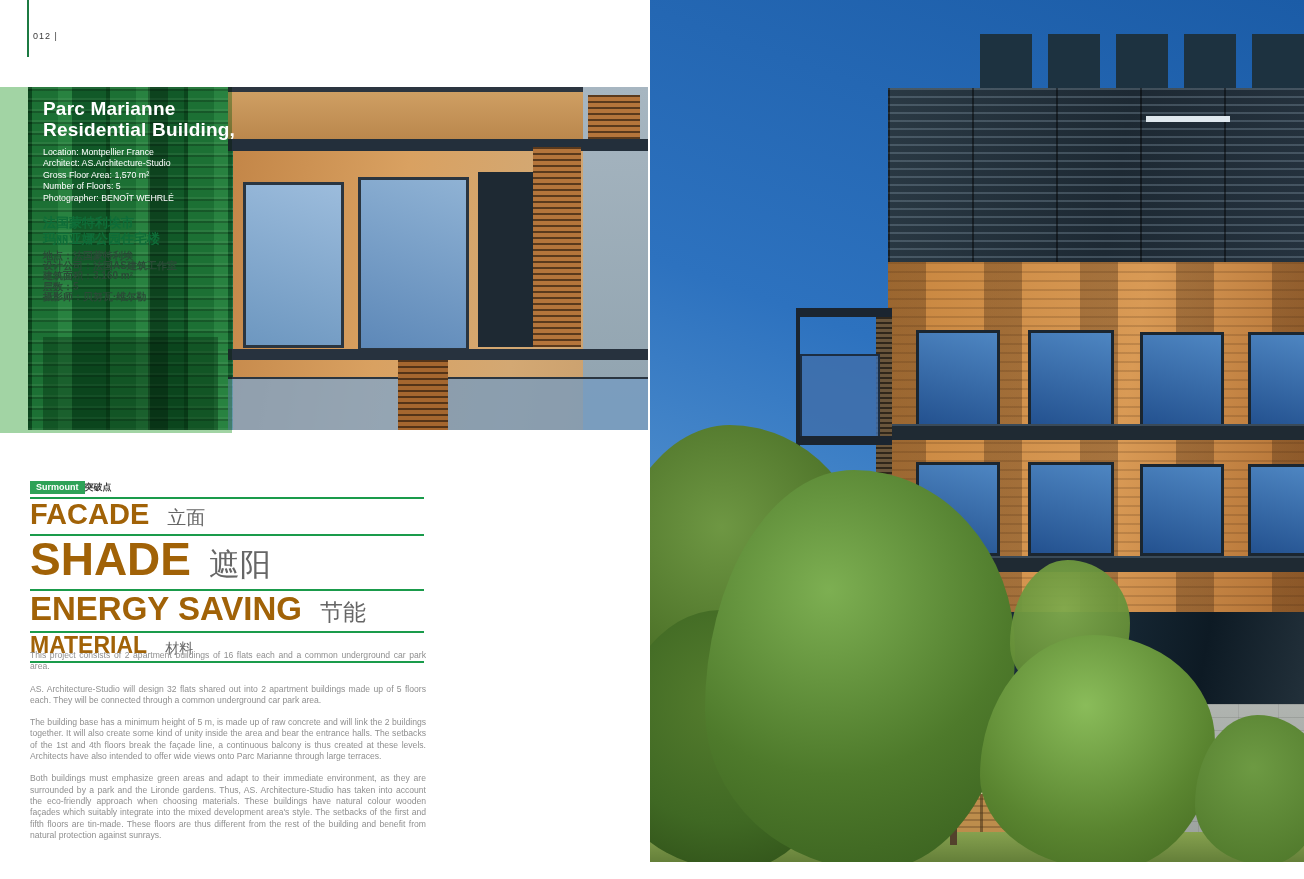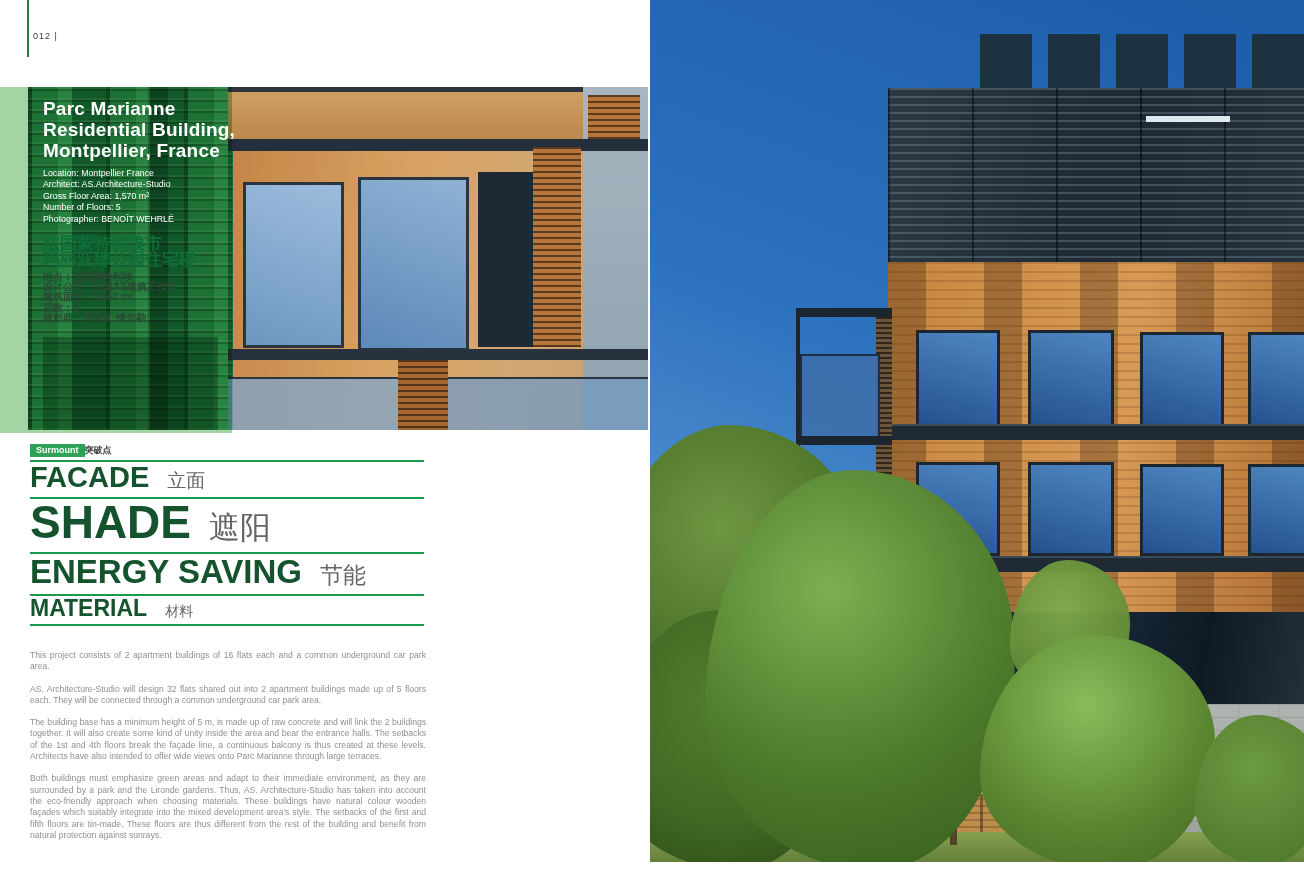--- a/index.html
+++ b/index.html
@@ -34,30 +34,30 @@
   .lp-bal1{position:absolute;left:200px;top:290px;width:170px;height:53px;background:rgba(125,165,205,0.75);border-top:2px solid #2a3540;}
   .lp-bal2{position:absolute;left:420px;top:290px;width:200px;height:53px;background:rgba(115,155,195,0.75);border-top:2px solid #2a3540;}
   .lp-slatcol{position:absolute;left:370px;top:273px;width:50px;height:70px;background:#a5672f;
     background-image:repeating-linear-gradient(180deg,rgba(30,18,8,0.6) 0 2px,rgba(0,0,0,0) 2px 6px);}
   
   .overlay{position:absolute;left:0;top:87px;width:232px;height:346px;background:#a2d4a4;mix-blend-mode:multiply;}
   
   .titleblock{position:absolute;left:43px;top:98px;width:262px;z-index:5;}
   .title-en{font-size:19px;line-height:21px;font-weight:bold;color:#ffffff;letter-spacing:0.2px;}
   .details-en{margin-top:7px;font-size:8.8px;line-height:11.4px;color:#ffffff;}
-  .title-cn{margin-top:11px;font-size:17px;line-height:16px;font-weight:bold;color:#0e6d38;}
+  .title-cn{margin-top:11px;font-size:13px;line-height:16px;font-weight:bold;color:#0e6d38;}
   .details-cn{margin-top:4px;font-size:10px;line-height:10.2px;color:#2a4a36;font-weight:bold;}
   
-  .section{position:absolute;left:30px;top:444px;width:394px;}
+  .section{position:absolute;left:30px;top:481px;width:394px;}
   .badge-row{display:flex;align-items:center;height:13px;}
   .badge{background:#2ea257;color:#ffffff;font-size:9px;font-weight:bold;padding:1px 6px 2px 6px;}
   .badge-cn{font-size:9px;font-weight:bold;color:#3c3c3c;}
   .rule{border:none;border-top:2px solid #1a9b4b;margin:3px 0 0 0;}
   .kw{display:flex;align-items:baseline;}
-  .kw-en{font-weight:bold;color:#14532d;letter-spacing:0px;}
+  .kw-en{font-weight:bold;color:#a16207;letter-spacing:0px;}
   .kw-cn{color:#666666;margin-left:18px;}
   .kw0 .kw-en{font-size:29px;line-height:31px;} .kw0 .kw-cn{font-size:19px;}
   .kw1 .kw-en{font-size:46px;line-height:47px;} .kw1 .kw-cn{font-size:31px;}
   .kw2 .kw-en{font-size:33px;line-height:35px;} .kw2 .kw-cn{font-size:23px;}
   .kw3 .kw-en{font-size:23px;line-height:25px;} .kw3 .kw-cn{font-size:14px;}
   
   .article{position:absolute;left:30px;top:650px;width:396px;}
   .article p{margin:0 0 11px 0;font-size:8.6px;line-height:11.3px;color:#8f8f8f;text-align:justify;}
   
   .rphoto{position:absolute;left:650px;top:0;width:654px;height:862px;overflow:hidden;
@@ -135,21 +135,20 @@
       <div class="lp-bal2"></div>
       <div class="lp-slatcol"></div>
     </div>
 
     <div class="overlay"></div>
 
     <div class="titleblock">
       <div class="title-en">
         <div>Parc Marianne</div>
         <div>Residential Building,</div>
-        <div>Montpellier, France</div>
       </div>
       <div class="details-en">
         <div>Location: Montpellier France</div>
         <div>Architect: AS.Architecture-Studio</div>
         <div>Gross Floor Area: 1,570 m²</div>
         <div>Number of Floors: 5</div>
         <div>Photographer: BENOÎT WEHRLÉ</div>
       </div>
       <div class="title-cn">
         <div>法国蒙特利埃市</div>

